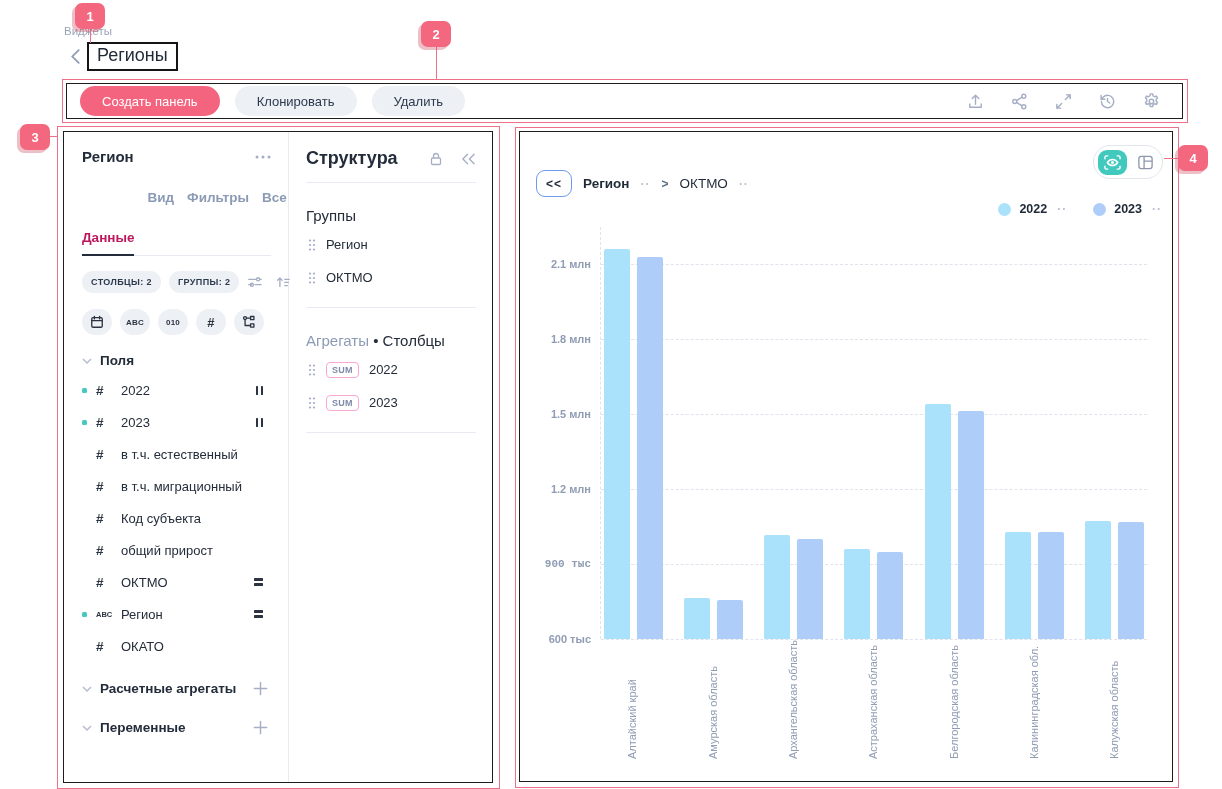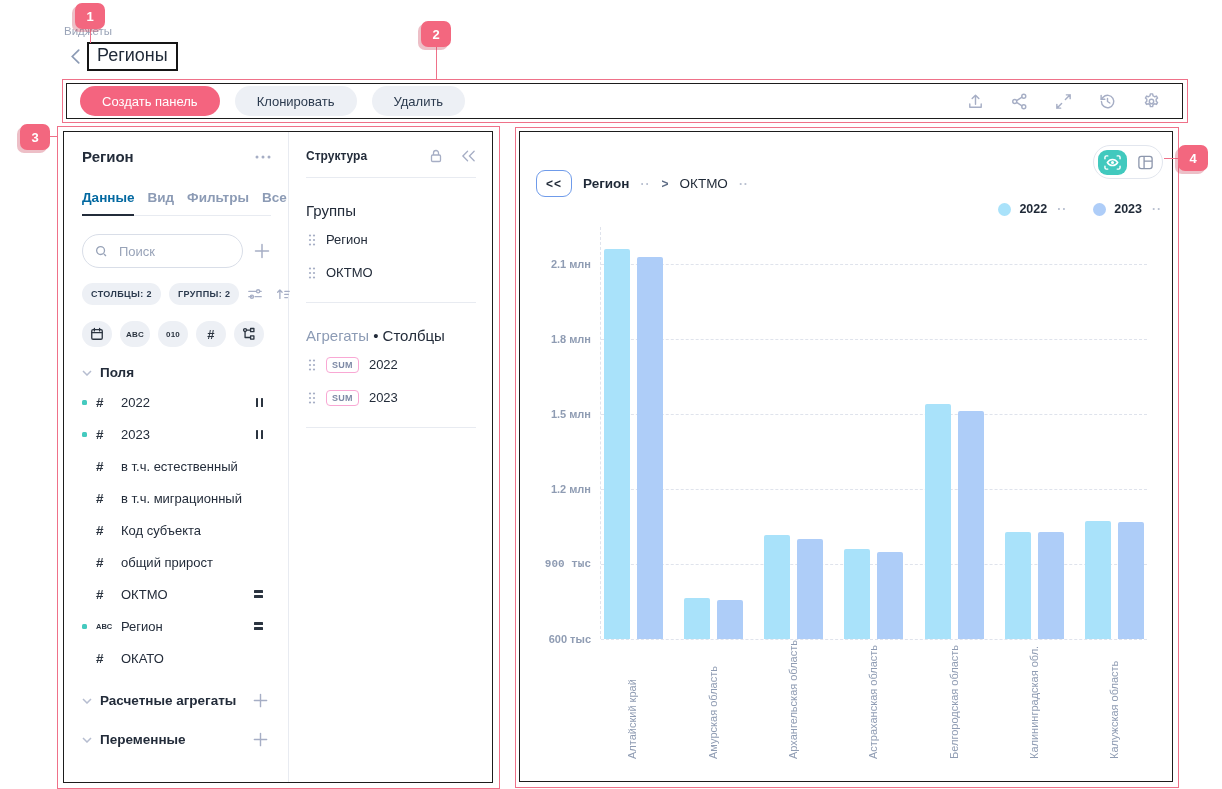--- a/index.html
+++ b/index.html
@@ -37,21 +37,21 @@
     background:#fff;box-sizing:border-box;display:flex;}
   .data-col{width:224px;box-sizing:border-box;padding:16px 17px 0 18px;position:relative;}
   .divider-v{width:1px;background:#e8ebf1;}
   .struct-col{flex:1;box-sizing:border-box;padding:16px 16px 0 17px;}
 
   .panel-head{display:flex;align-items:center;justify-content:space-between;}
   .panel-title{font-size:15px;font-weight:700;color:#232c3a;}
   .tabs{display:flex;gap:13px;margin-top:25px;font-size:13.5px;font-weight:700;color:#8c9bb5;
     padding-bottom:10px;border-bottom:1px solid #e8ebf1;}
   .tab{position:relative;cursor:pointer;white-space:nowrap;}
-  .tab.active{color:#0369a1;}
+  .tab.active{color:#be185d;margin-top:40px;}
   .tab.active::after{content:"";position:absolute;left:0;right:0;bottom:-11px;height:2.5px;background:#232c3a;}
 
   .search-row{display:flex;align-items:center;gap:10px;margin-top:18px;}
   .search-box{flex:1;height:32px;border:1px solid #d9dee8;border-radius:17px;display:flex;align-items:center;
     gap:8px;padding:0 11px;}
   .search-box input{border:none;outline:none;width:100%;font:13px "Liberation Sans",sans-serif;color:#5a6780;background:transparent;}
   .search-box input::placeholder{color:#98a3b8;}
   .search-box .icon{color:#98a3b8;}
 
   .chip-row{display:flex;align-items:center;gap:8px;margin-top:15px;}
@@ -73,21 +73,21 @@
   .fdot{position:absolute;left:0;top:14px;width:5px;height:5px;border-radius:1.5px;background:#45cabf;}
   .f-icon{width:25px;font-weight:600;font-size:13.5px;color:#2b3440;flex:none;}
   .f-icon.abc{font-size:7.5px;font-weight:800;}
   .f-label{white-space:nowrap;overflow:hidden;text-overflow:ellipsis;}
   .marker{margin-left:auto;margin-right:8px;display:flex;gap:2.5px;flex:none;}
   .marker.cols span{width:2.5px;height:9px;background:#2b3440;border-radius:.5px;display:block;}
   .marker.rows{flex-direction:column;}
   .marker.rows span{width:9px;height:2.5px;background:#2b3440;border-radius:.5px;display:block;}
 
   
-  .struct-head{display:flex;align-items:center;font-size:12px;font-weight:700;color:#232c3a;}
+  .struct-head{display:flex;align-items:center;font-size:18px;font-weight:700;color:#232c3a;}
   .struct-head .hicons{margin-left:auto;display:flex;gap:17px;align-items:center;}
   .hr{height:1px;background:#e8ebf1;margin:13px 0 11px;}
   .s-label{font-size:15px;font-weight:400;color:#232c3a;margin:24px 0 4px;}
   .s-label .muted{color:#8c9bb5;}
   .s-row{display:flex;align-items:center;gap:10px;height:33px;font-size:13px;color:#232c3a;padding-left:2px;}
   .sum-badge{border:1px solid #f9a8d4;border-radius:4px;font-size:9px;font-weight:700;color:#7e8aa6;
     padding:2px 5px;letter-spacing:.3px;}
 
   
   .chart-card{position:absolute;left:519px;top:131px;width:654px;height:651px;border:1px solid #1d1d1d;
@@ -196,36 +196,20 @@
               <circle cx="14" cy="2" r="1.5"></circle>
             </svg>
           </span>
       </div>
       <div class="tabs" id="tabs">
           <span class="tab active">Данные</span>
           <span class="tab">Вид</span>
           <span class="tab">Фильтры</span>
           <span class="tab">Все</span>
         </div>
-      <div class="search-row">
-        <div class="search-box">
-          <span class="icon">
-              <svg width="15" height="15" viewBox="0 0 16 16" fill="none" stroke="currentColor" stroke-width="1.4">
-                <circle cx="7" cy="7" r="4.2"></circle>
-                <path d="M10.6 10.6l2.2 2.2"></path>
-              </svg>
-            </span>
-          <input placeholder="Поиск" style="">
-        </div>
-        <span class="icon">
-            <svg width="18" height="18" viewBox="0 0 18 18" fill="none" stroke="currentColor" stroke-width="1.5" stroke-linecap="round">
-              <path d="M9 2.5v13M2.5 9h13"></path>
-            </svg>
-          </span>
-      </div>
       <div class="chip-row" id="chip-row">
           <span class="chip">СТОЛБЦЫ: 2</span>
           <span class="chip">ГРУППЫ: 2</span>
           <span class="chip-icons">
             <span class="icon">
               <svg width="16" height="16" viewBox="0 0 18 18" fill="none" stroke="currentColor" stroke-width="1.5" stroke-linecap="round" stroke-linejoin="round">
                 <path d="M2 6h8.5M14.3 6H16M2 12h3.6M9.1 12H16"></path>
                 <circle cx="12.5" cy="6" r="1.8"></circle>
                 <circle cx="5.5" cy="12" r="1.8"></circle>
               </svg>

